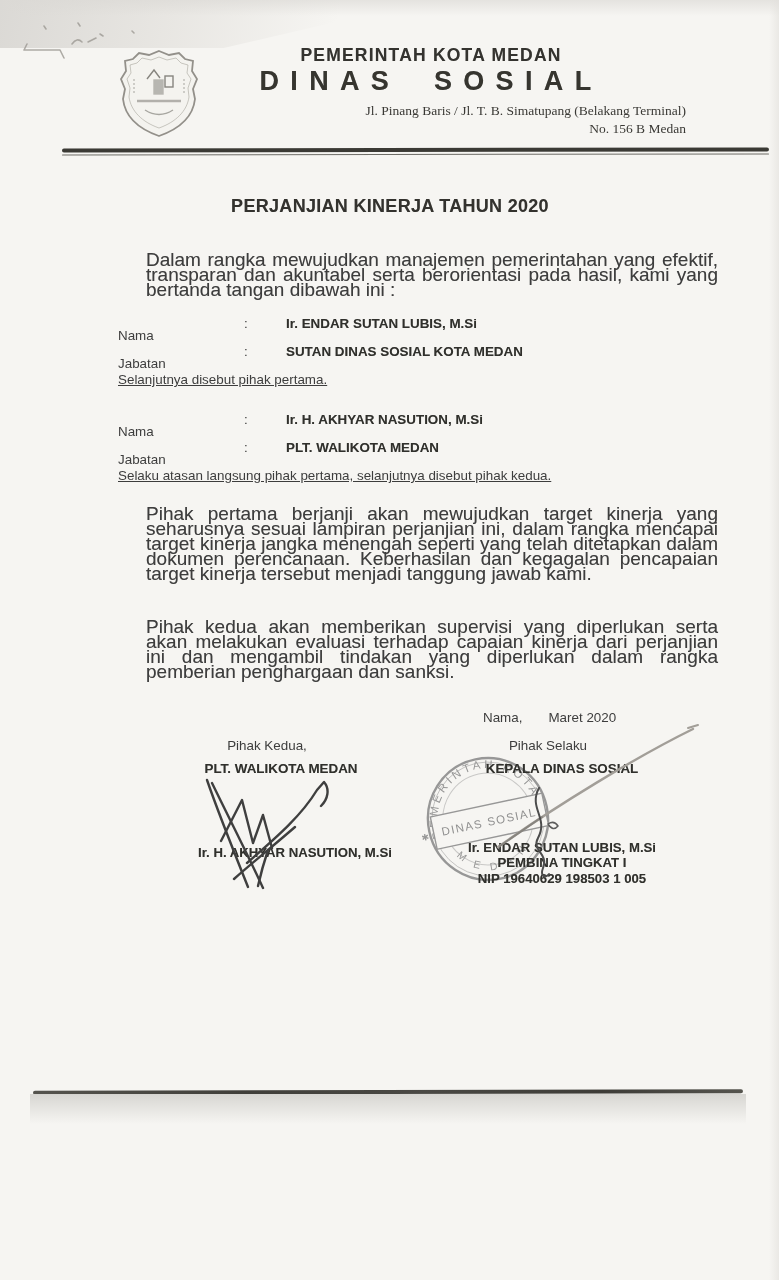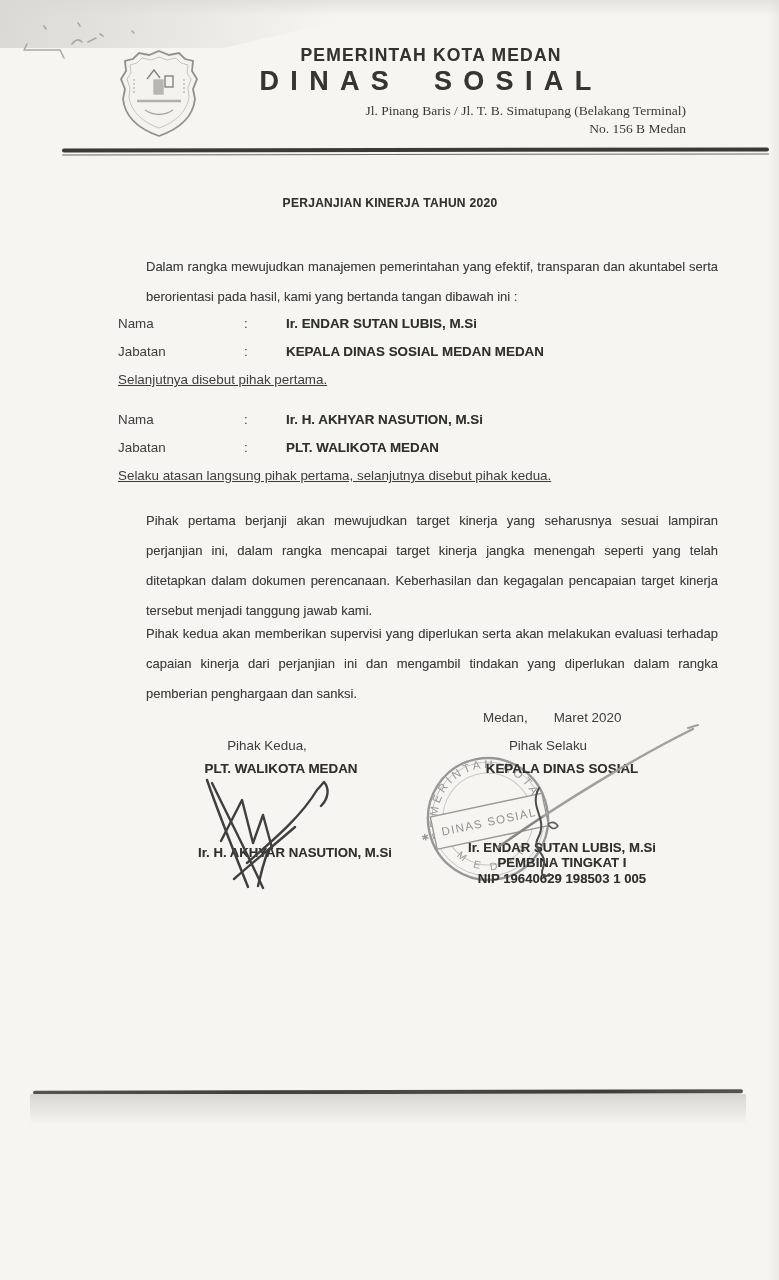--- a/index.html
+++ b/index.html
@@ -36,32 +36,32 @@
   .lh-addr{position:absolute;left:120px;width:566px;text-align:right;
     font-family:"Liberation Serif",serif;font-size:13.5px;color:#3a3935;}
   .lh-addr1{top:103px;}
   .lh-addr2{top:121px;}
   .divider{position:absolute;left:62px;top:148px;width:707px;height:9px;transform:rotate(-.1deg);}
   .divider .d1{height:3.6px;background:#3b3a35;border-radius:2px;}
   .divider .d2{height:1.6px;background:#56554f;margin-top:2px;opacity:.85;border-radius:2px;}
 
   
   .doc-title{position:absolute;left:117px;top:196px;width:490px;text-align:center;
-    font-size:12px;font-weight:bold;letter-spacing:.3px;color:#33322e;}
-  .para{position:absolute;left:118px;width:572px;font-size:13px;line-height:30px;
+    font-size:18px;font-weight:bold;letter-spacing:.3px;color:#33322e;}
+  .para{position:absolute;left:118px;width:572px;font-size:19px;line-height:15px;
     text-align:justify;color:#3d3d3d;}
   .para-intro{top:252px;}
   .para-commit{top:506px;}
   .para-superv{top:619px;}
 
   .party{position:absolute;left:118px;width:572px;}
   .party-first{top:316px;}
   .party-second{top:412px;}
   .prow{display:flex;height:28px;font-size:13.4px;align-items:flex-start;}
-  .prow .lbl{width:126px;}
+  .prow .lbl{width:126px;margin-top:12px;}
   .prow .col{width:14px;}
   .prow .val{font-weight:bold;color:#30302c;}
   .pnote{font-size:13.4px;margin-top:0;text-decoration:underline;}
 
   
   .date-line{position:absolute;left:483px;top:710px;display:flex;gap:26px;font-size:13.4px;}
   .sig{position:absolute;text-align:center;font-size:13.4px;}
   .sig .role{display:block;}
   .sig .pos{display:block;font-weight:bold;color:#30302c;margin-top:7px;line-height:17.5px;}
   .sig-left{left:152px;top:738px;width:230px;}
@@ -119,21 +119,21 @@
 
   <div class="party party-first">
     <div class="prow">
       <span class="lbl">Nama</span>
       <span class="col">:</span>
       <span class="val txt">Ir. ENDAR SUTAN LUBIS, M.Si</span>
     </div>
     <div class="prow">
       <span class="lbl">Jabatan</span>
       <span class="col">:</span>
-      <span class="val txt">KEPALA DINAS SOSIAL MEDAN MEDAN</span>
+      <span class="val txt">SUTAN DINAS SOSIAL KOTA MEDAN</span>
     </div>
     <div class="pnote">Selanjutnya disebut pihak pertama.</div>
   </div>
 
   <div class="party party-second">
     <div class="prow">
       <span class="lbl">Nama</span>
       <span class="col">:</span>
       <span class="val txt">Ir. H. AKHYAR NASUTION, M.Si</span>
     </div>
@@ -142,21 +142,21 @@
       <span class="col">:</span>
       <span class="val txt">PLT. WALIKOTA MEDAN</span>
     </div>
     <div class="pnote">Selaku atasan langsung pihak pertama, selanjutnya disebut pihak kedua.</div>
   </div>
 
   <div class="para para-commit txt">Pihak pertama berjanji akan mewujudkan target kinerja yang seharusnya sesuai lampiran perjanjian ini, dalam rangka mencapai target kinerja jangka menengah seperti yang telah ditetapkan dalam dokumen perencanaan. Keberhasilan dan kegagalan pencapaian target kinerja tersebut menjadi tanggung jawab kami.</div>
   <div class="para para-superv txt">Pihak kedua akan memberikan supervisi yang diperlukan serta akan melakukan evaluasi terhadap capaian kinerja dari perjanjian ini dan mengambil tindakan yang diperlukan dalam rangka pemberian penghargaan dan sanksi.</div>
 
   <div class="date-line">
-    <span>Medan,</span>
+    <span>Nama,</span>
     <span>Maret 2020</span>
   </div>
 
   <div class="sig sig-left">
     <span class="role">Pihak Kedua,</span>
     <span class="pos txt">PLT. WALIKOTA MEDAN</span>
   </div>
   <div class="name-block name-left txt">Ir. H. AKHYAR NASUTION, M.Si</div>
 
   <div class="sig sig-right">

